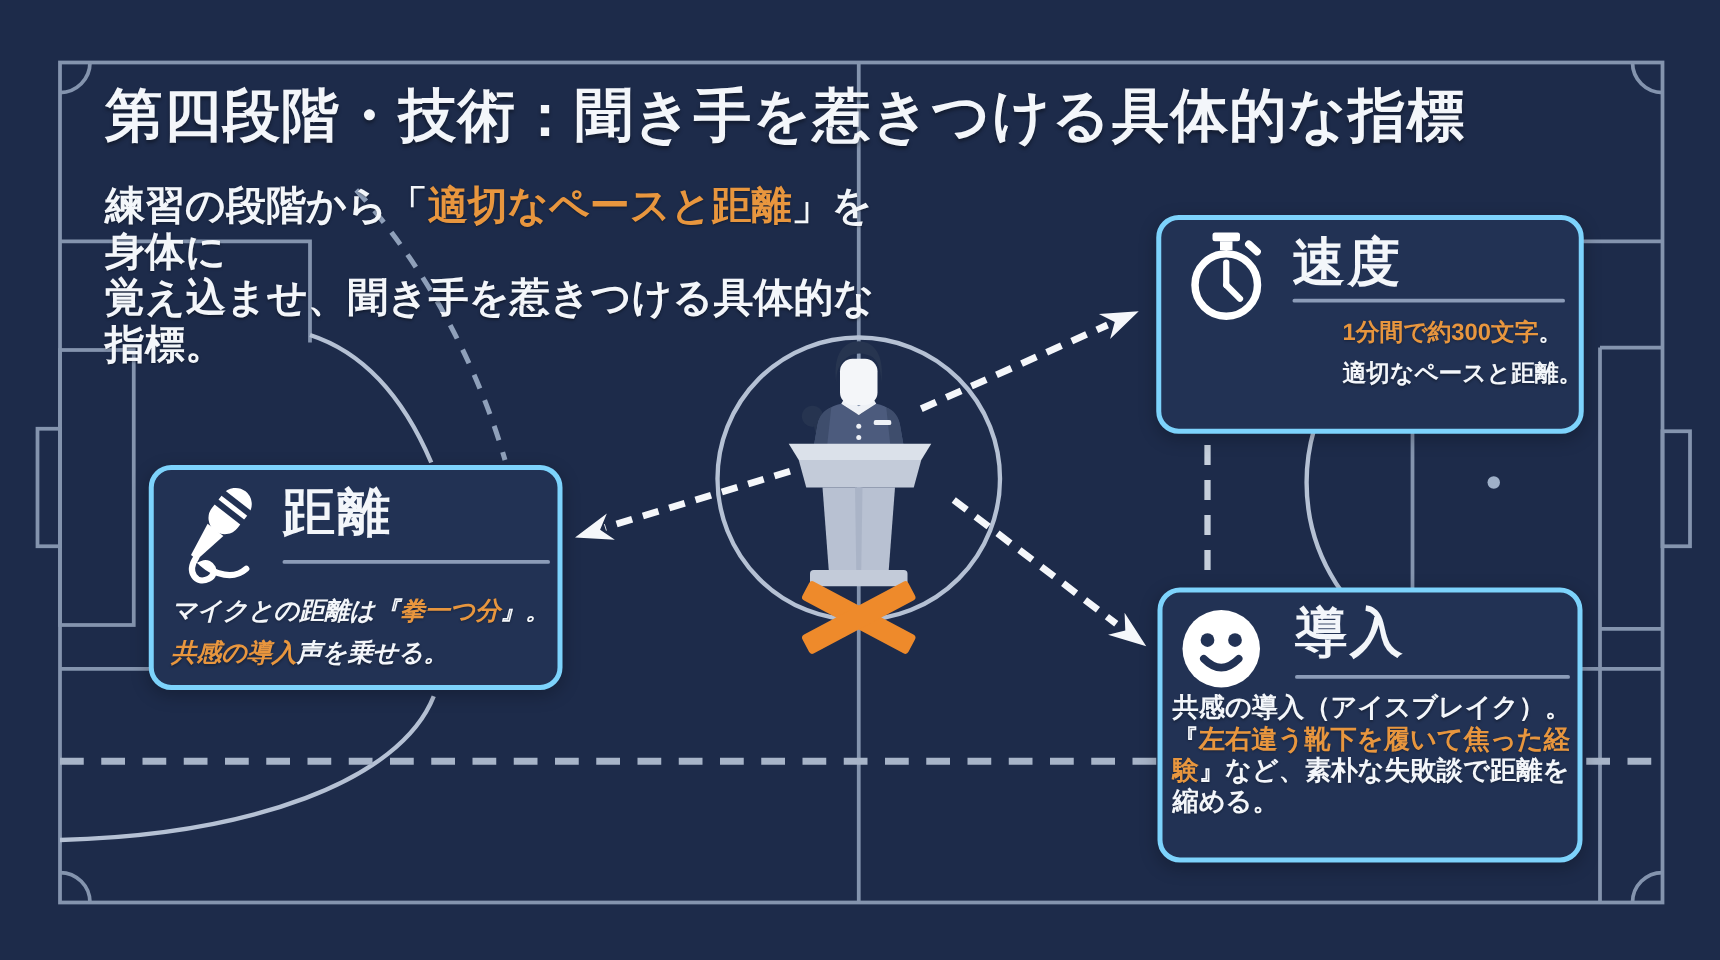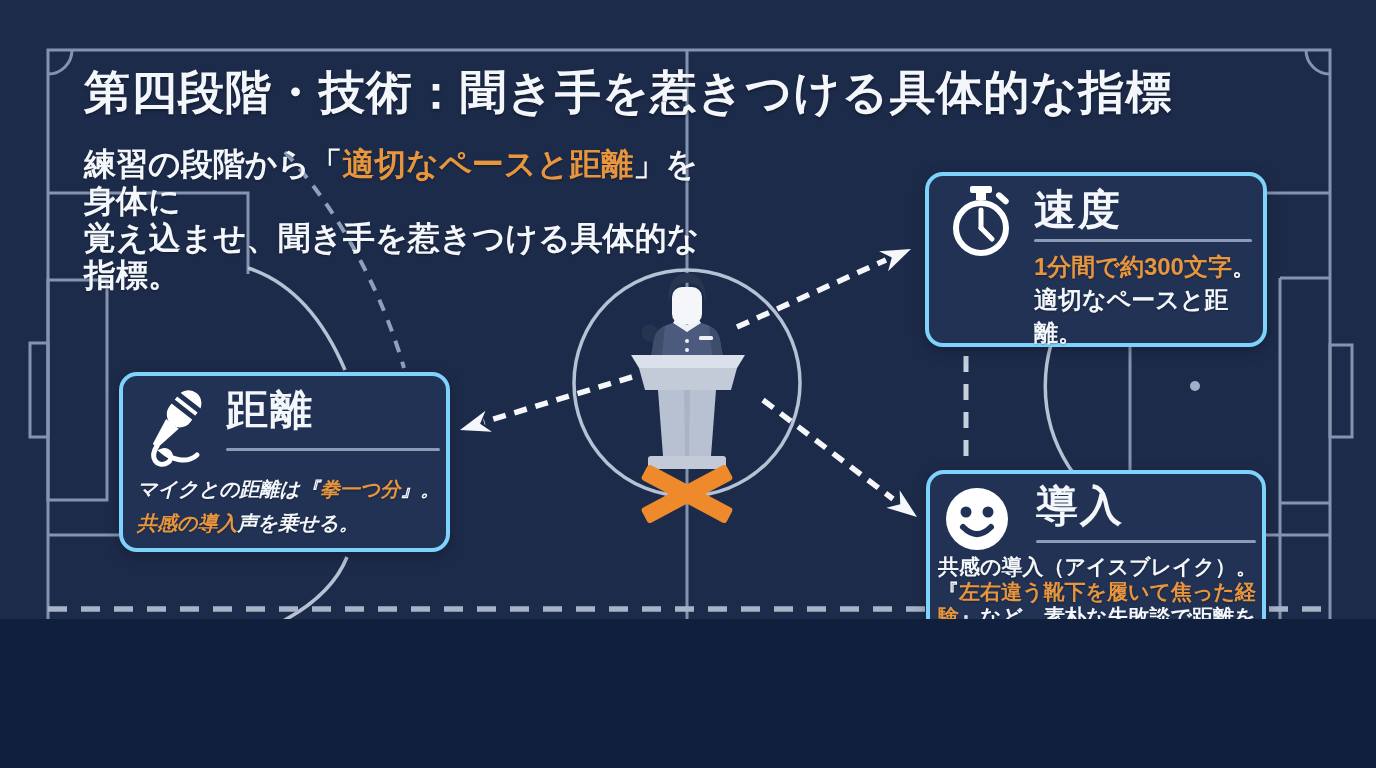--- a/index.html
+++ b/index.html
@@ -1,17 +1,17 @@
 <!DOCTYPE html>
 <html><head>
 <meta charset="utf-8">
 <style>
   html,body{margin:0;padding:0;background:#10203c;}
   .stage{
-    position:relative;width:1376px;height:619px;overflow:hidden;
+    position:relative;width:1376px;height:768px;overflow:hidden;
     background:#1d2b4a;
     font-family:"Liberation Sans","DejaVu Sans",sans-serif;
     -webkit-font-smoothing:antialiased;
   }
   .stage svg.board{position:absolute;left:0;top:0;}
   .title{
     position:absolute;left:84px;top:62px;width:1240px;
     font-size:46px;font-weight:800;color:#f3f6fa;letter-spacing:1px;
     text-shadow:0 2px 3px rgba(0,0,0,.35);white-space:nowrap;
   }
@@ -30,21 +30,21 @@
   .card-icon{position:absolute;}
   .card-heading{
     position:absolute;font-size:42px;font-weight:800;color:#f3f6fa;
     white-space:nowrap;letter-spacing:2px;
   }
   .divider{position:absolute;height:3px;background:#8c9cb8;border-radius:2px;}
   .card-body{
     position:absolute;font-weight:700;color:#f3f6fa;
     text-shadow:0 1px 2px rgba(0,0,0,.3);
   }
-  .body-speed{font-size:24px;line-height:33px;}
+  .body-speed{font-size:19px;line-height:33px;margin-left:40px;}
   .body-distance{font-size:20px;line-height:34px;}
   .body-intro{font-size:21px;line-height:25px;}
 </style>
 </head>
 <body>
 
 <div class="stage">
 
   <svg class="board" width="1376" height="768" viewBox="0 0 1376 768">
 

